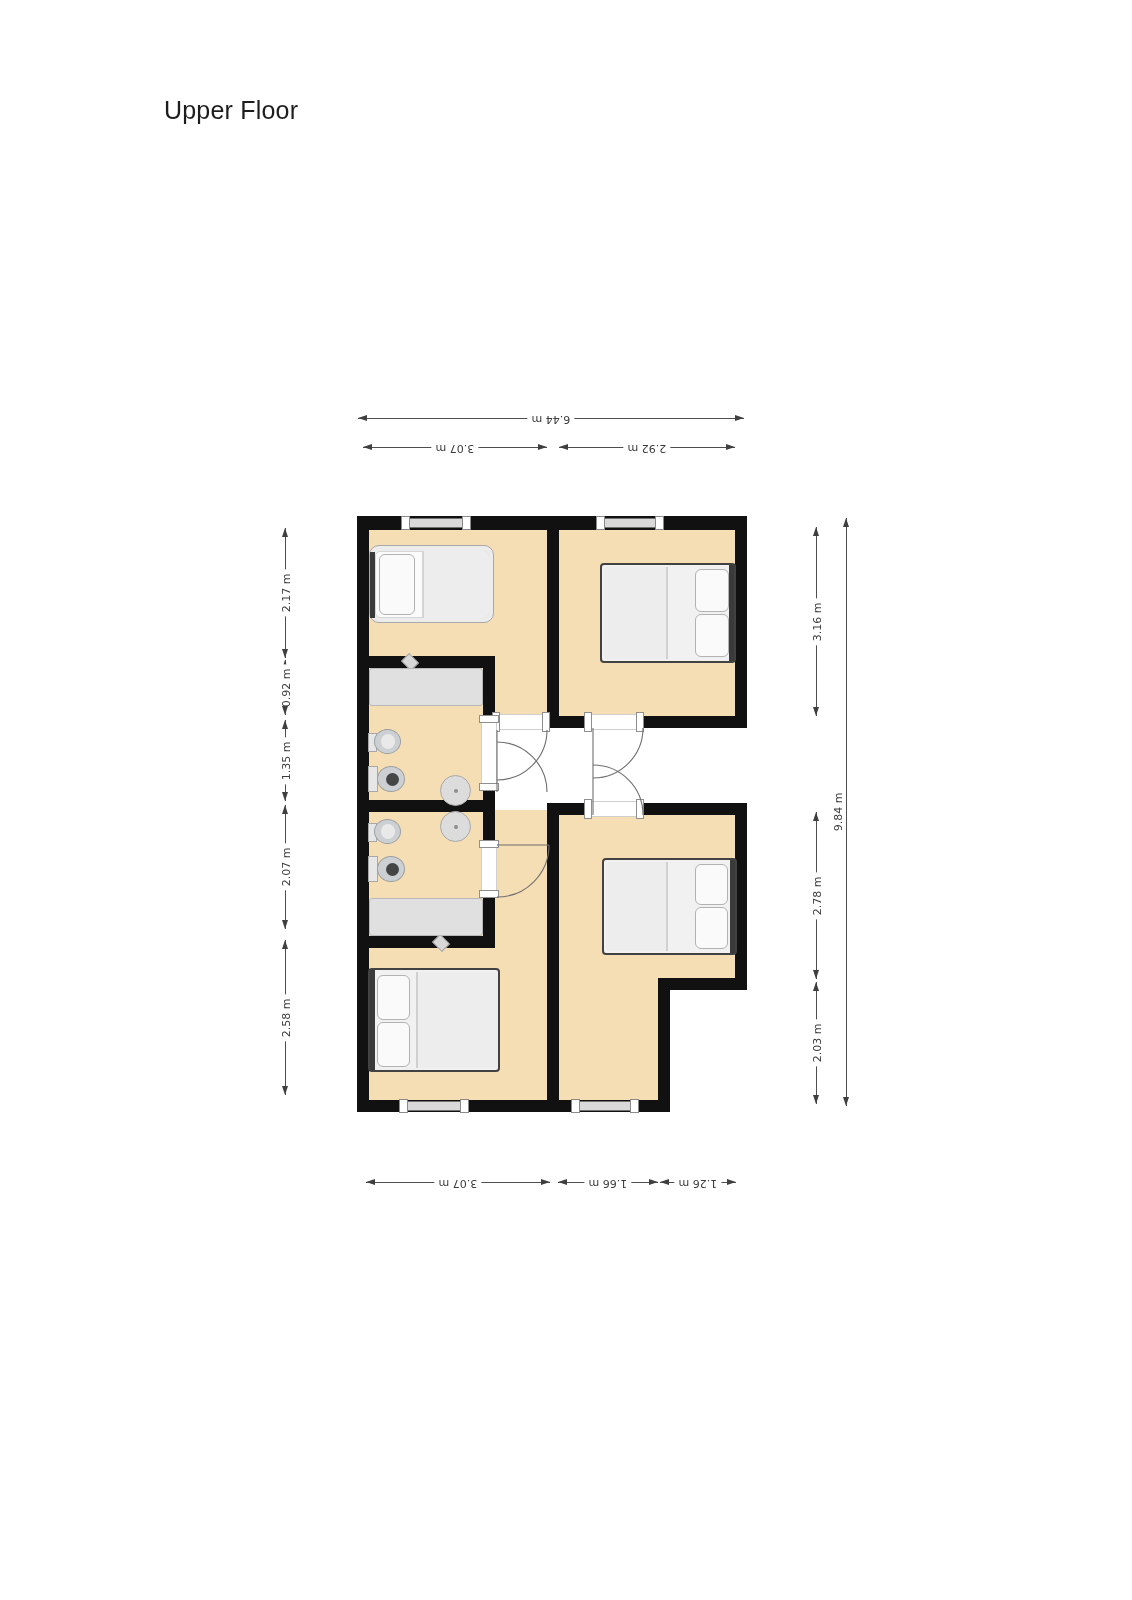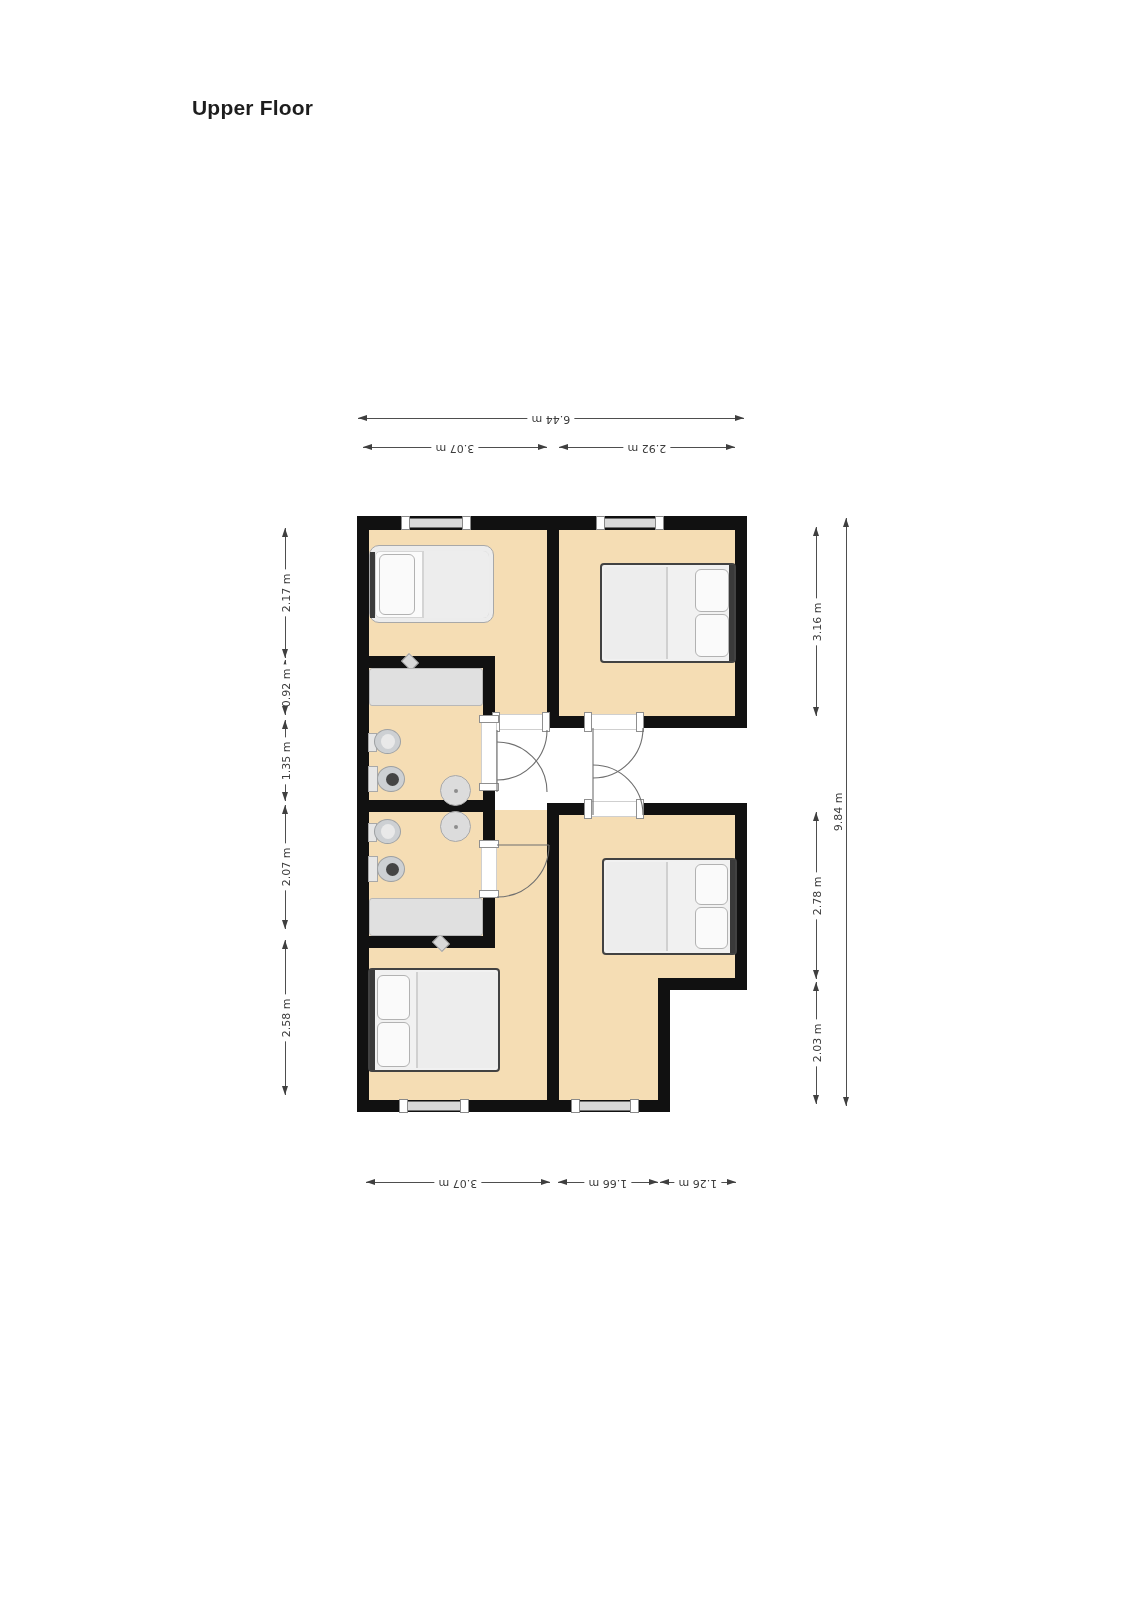--- a/index.html
+++ b/index.html
@@ -1,19 +1,19 @@
 <!DOCTYPE html>
 <html style="--wall: #111111; --floor: #f5ddb4; --landing: #ffffff; --dimtext: #3c3c3c;"><head>
 <meta charset="utf-8">
 <style>
   html,body{margin:0;padding:0;background:#fff;}
   .canvas{position:relative;width:1132px;height:1600px;background:#fff;overflow:hidden;
           font-family:"DejaVu Sans",sans-serif;}
-  .title{position:absolute;left:192px;top:96px;font-family:"Liberation Sans",sans-serif;
-         font-weight:bold;font-size:21px;color:#1d1d1d;letter-spacing:0.2px;}
+  .title{position:absolute;left:164px;top:96px;font-family:"Liberation Sans",sans-serif;
+         font-weight:normal;font-size:25px;color:#1d1d1d;letter-spacing:0.2px;}
   .floor{position:absolute;background:var(--floor,#f5ddb4);}
   .landing{position:absolute;background:var(--landing,#fff);}
   .wall{position:absolute;background:var(--wall,#111);}
   
   .win{position:absolute;height:10px;background:#d9d9d9;border:1px solid #707070;box-sizing:border-box;}
   .win::before,.win::after{content:"";position:absolute;top:-3px;bottom:-3px;width:7px;
       background:#fff;border:1px solid #8a8a8a;}
   .win::before{left:-2px;} .win::after{right:-2px;}
   
   .dopen{position:absolute;background:#fff;box-sizing:border-box;}

